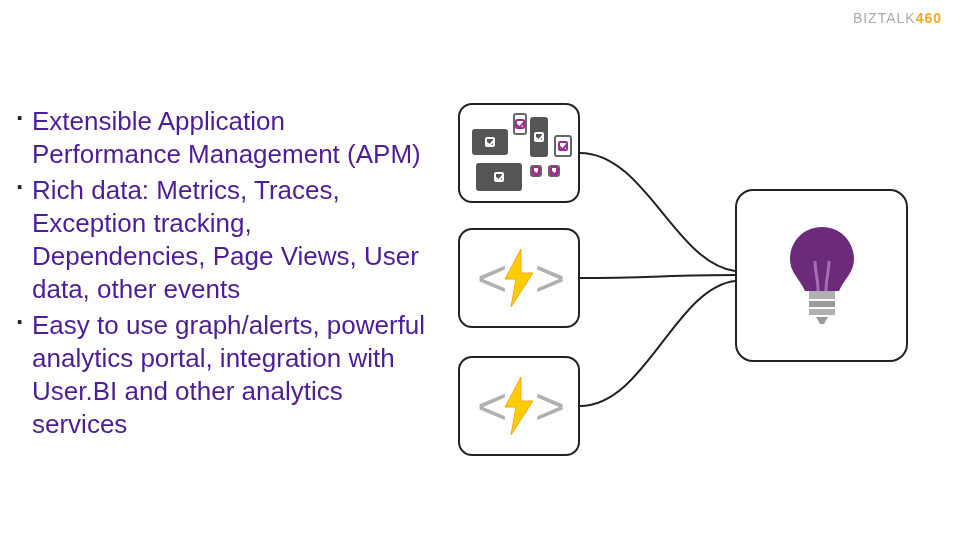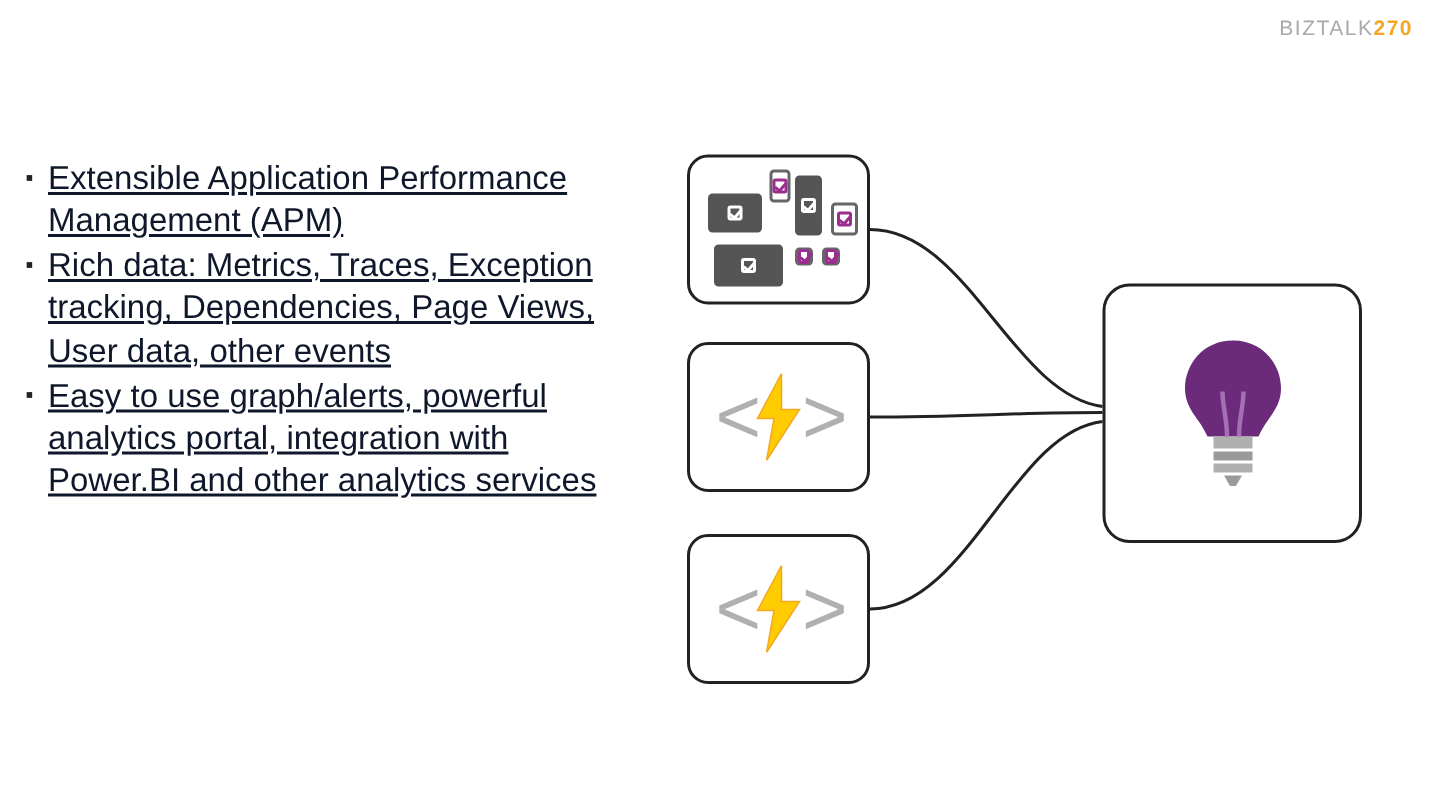--- a/index.html
+++ b/index.html
@@ -2,21 +2,21 @@
 <html><head>
   <meta charset="utf-8">
   <style>
     * { margin: 0; padding: 0; box-sizing: border-box; }
     html, body { width: 960px; height: 540px; font-family: 'Segoe UI Light', 'Segoe UI', Arial, sans-serif; background: #fff; color: #333; overflow: hidden; }
     .logo { position: absolute; top: 10px; right: 18px; font-size: 14px; font-weight: 600; letter-spacing: 1px; color: #aaa; }
     .logo .biz { color: #aaa; font-weight: 400; }
     .logo .num { color: #f5a623; font-weight: 600; }
     .content { position: absolute; left: 16px; top: 105px; width: 415px; }
     ul.bullets { list-style: none; }
-    ul.bullets li { position: relative; padding-left: 16px; font-size: 22px; line-height: 1.28; font-weight: 300; color: #0f172a; margin-bottom: 2px; text-decoration: underline; }
+    ul.bullets li { position: relative; padding-left: 16px; font-size: 26px; line-height: 1.28; font-weight: 300; color: #4c1d95; margin-bottom: 2px; }
     ul.bullets li::before { content: "·"; position: absolute; left: 0px; top: -3px; font-size: 26px; font-weight: 700; color: #222; }
 
     .canvas { position: absolute; left: 445px; top: 103px; width: 500px; height: 395px; }
     .box { position: absolute; border: 2px solid #222; border-radius: 14px; background: #fff; }
     .box.b1 { left: 13px; top: 0px; width: 122px; height: 100px; }
     .box.b2 { left: 13px; top: 125px; width: 122px; height: 100px; }
     .box.b3 { left: 13px; top: 253px; width: 122px; height: 100px; }
     .box.big { left: 290px; top: 86px; width: 173px; height: 173px; border-radius: 18px; }
 
     
@@ -41,28 +41,28 @@
     .angle { font-size: 52px; font-weight: 300; color: #b0b0b0; font-family: Arial, sans-serif; letter-spacing: -4px; }
     .bolt { position:absolute; }
 
     
     .bulb-wrap { position:absolute; inset:0; display:flex; align-items:center; justify-content:center; }
   </style>
 </head>
 <body>
 
 <div class="logo">
-  <span class="biz">BIZTALK</span><span class="num">270</span>
+  <span class="biz">BIZTALK</span><span class="num">460</span>
 </div>
 
 <div class="content">
   <ul class="bullets">
     <li>Extensible Application Performance Management (APM)</li>
     <li>Rich data: Metrics, Traces, Exception tracking, Dependencies, Page Views, User data, other events</li>
-    <li>Easy to use graph/alerts, powerful analytics portal, integration with Power.BI and other analytics services</li>
+    <li>Easy to use graph/alerts, powerful analytics portal, integration with User.BI and other analytics services</li>
   </ul>
 </div>
 
 <div class="canvas">
 
   <svg width="500" height="400" style="position:absolute;left:0;top:0">
     <path d="M135 50 C 200 50, 230 160, 290 168" stroke="#222" stroke-width="2" fill="none"></path>
     <path d="M135 175 C 200 175, 230 172, 290 172" stroke="#222" stroke-width="2" fill="none"></path>
     <path d="M135 303 C 200 303, 230 185, 290 178" stroke="#222" stroke-width="2" fill="none"></path>
   </svg>

